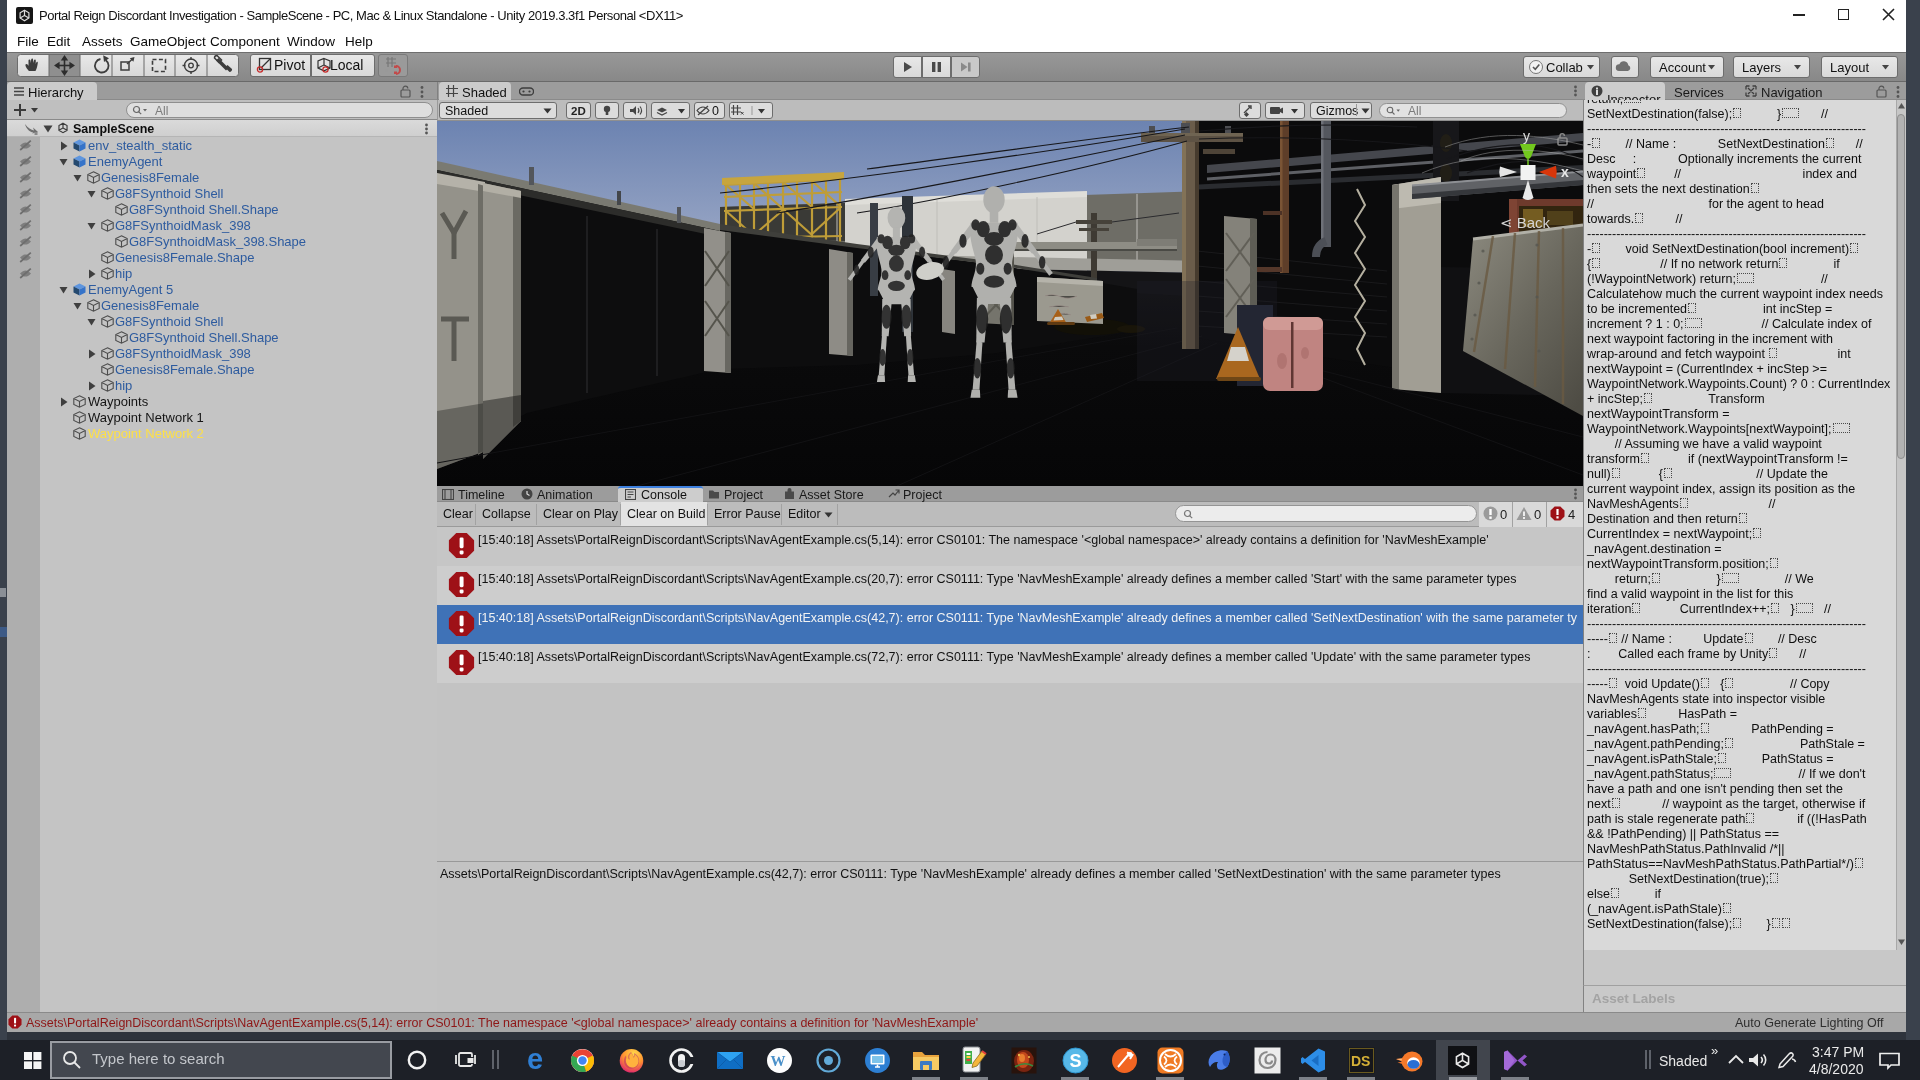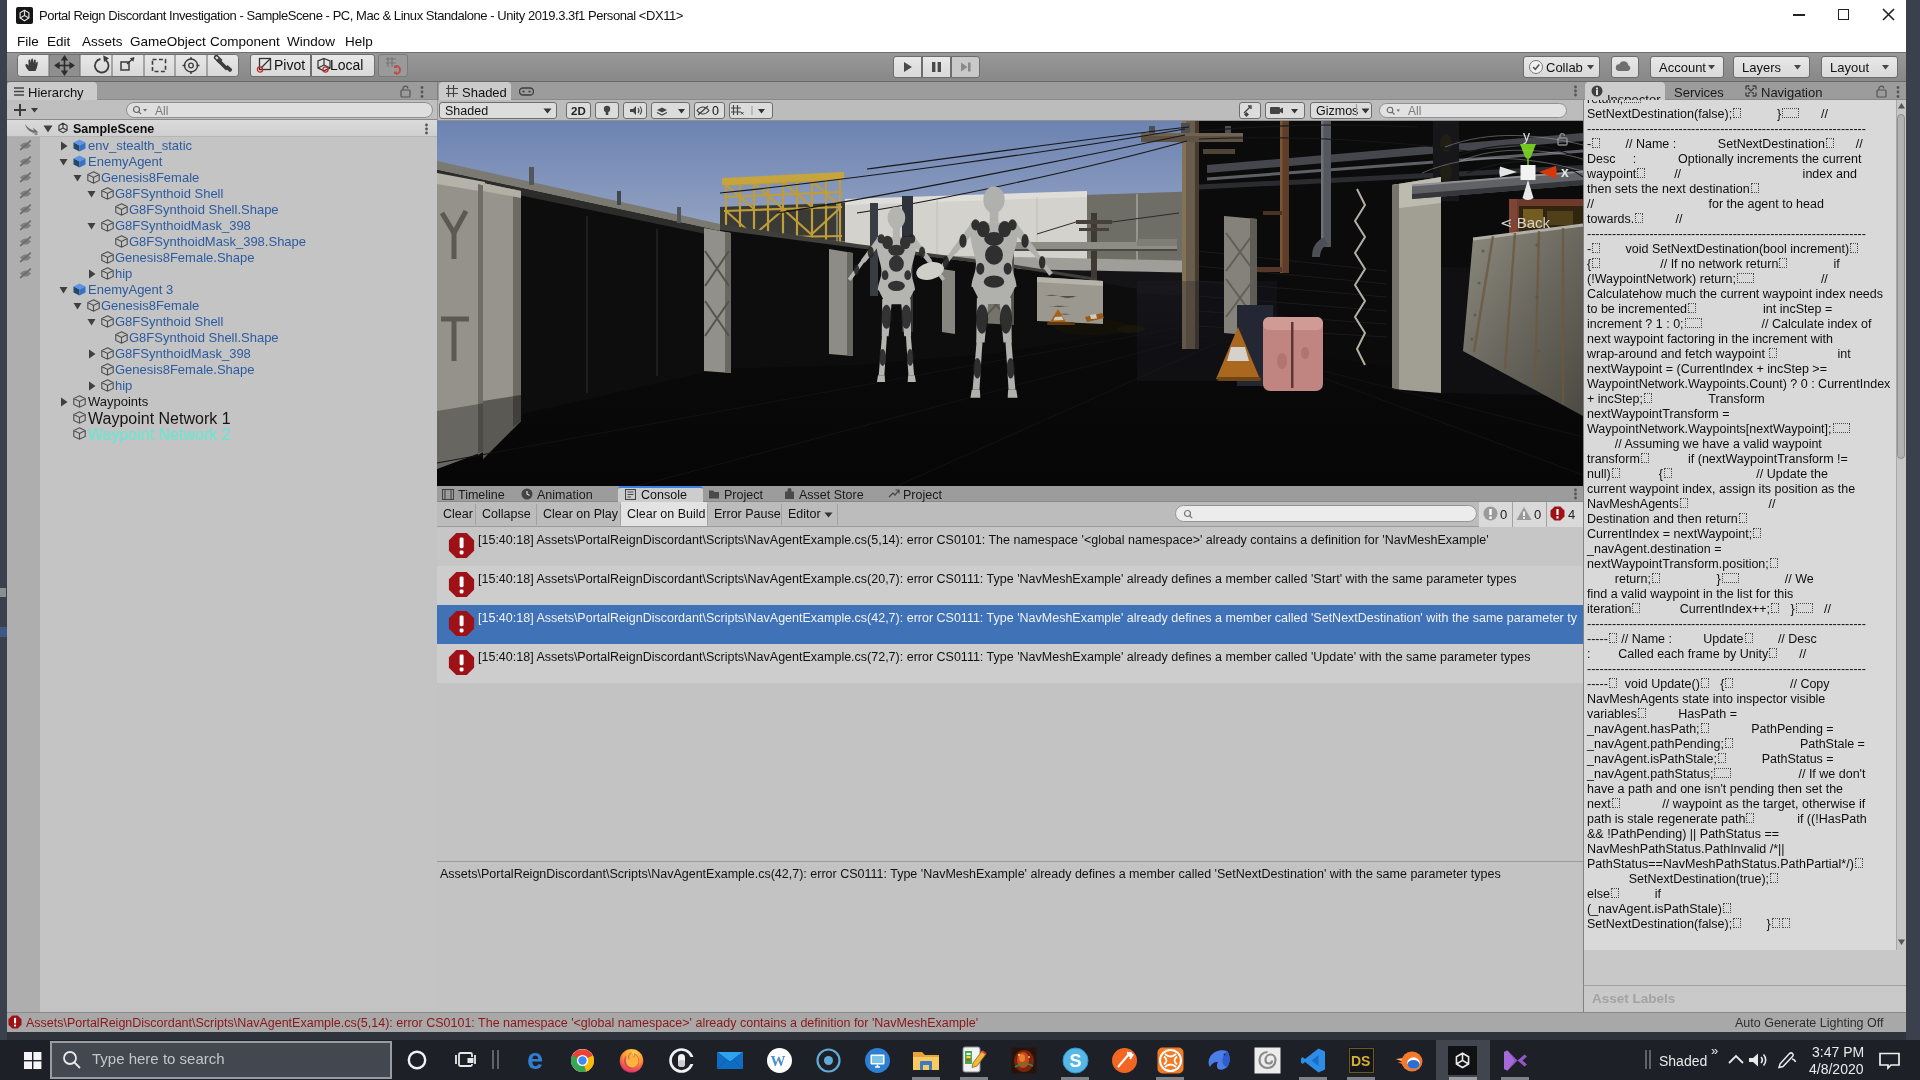--- a/index.html
+++ b/index.html
@@ -310,21 +310,21 @@
       </svg>
 <div class="a tx" style="left:115px; top:266px; font-size:13px; color:#2d5b9f;">hip</div>
 <svg class="a" style="left:59px; top:286px;" width="9" height="8">
         <path d="M0.5 1 8.5 1 4.5 7.5 Z" fill="#3f3f3f"></path>
       </svg>
 <svg class="a" style="left:73px; top:283px;" width="13" height="13" viewBox="0 0 13 13">
         <path d="M6.5 0.5 12.5 3.5 6.5 6.5 0.5 3.5 Z" fill="#5e95de"></path>
         <path d="M0.5 3.5 6.5 6.5 6.5 12.5 0.5 9.5 Z" fill="#24496f"></path>
         <path d="M12.5 3.5 6.5 6.5 6.5 12.5 12.5 9.5 Z" fill="#3573c9"></path>
       </svg>
-<div class="a tx" style="left:88px; top:282px; font-size:13px; color:#2d5b9f;">EnemyAgent 3</div>
+<div class="a tx" style="left:88px; top:282px; font-size:13px; color:#2d5b9f;">EnemyAgent 5</div>
 <svg class="a" style="left:73px; top:302px;" width="9" height="8">
         <path d="M0.5 1 8.5 1 4.5 7.5 Z" fill="#3f3f3f"></path>
       </svg>
 <svg class="a" style="left:87px; top:299px;" width="13" height="13" viewBox="0 0 13 13">
         <path d="M6.5 0.8 12.2 3.6 12.2 9.4 6.5 12.2 0.8 9.4 0.8 3.6 Z M0.8 3.6 6.5 6.4 12.2 3.6 M6.5 6.4 6.5 12.2" fill="none" stroke="#4c4c4c" stroke-width="1.1"></path>
       </svg>
 <div class="a tx" style="left:101px; top:298px; font-size:13px; color:#2d5b9f;">Genesis8Female</div>
 <svg class="a" style="left:87px; top:318px;" width="9" height="8">
         <path d="M0.5 1 8.5 1 4.5 7.5 Z" fill="#3f3f3f"></path>
       </svg>
@@ -357,25 +357,25 @@
 <svg class="a" style="left:60px; top:397px;" width="8" height="10">
         <path d="M1 0.5 7.5 5 1 9.5 Z" fill="#3f3f3f"></path>
       </svg>
 <svg class="a" style="left:73px; top:395px;" width="13" height="13" viewBox="0 0 13 13">
         <path d="M6.5 0.8 12.2 3.6 12.2 9.4 6.5 12.2 0.8 9.4 0.8 3.6 Z M0.8 3.6 6.5 6.4 12.2 3.6 M6.5 6.4 6.5 12.2" fill="none" stroke="#4c4c4c" stroke-width="1.1"></path>
       </svg>
 <div class="a tx" style="left:88px; top:394px; font-size:13px; color:#141414;">Waypoints</div>
 <svg class="a" style="left:73px; top:411px;" width="13" height="13" viewBox="0 0 13 13">
         <path d="M6.5 0.8 12.2 3.6 12.2 9.4 6.5 12.2 0.8 9.4 0.8 3.6 Z M0.8 3.6 6.5 6.4 12.2 3.6 M6.5 6.4 6.5 12.2" fill="none" stroke="#4c4c4c" stroke-width="1.1"></path>
       </svg>
-<div class="a tx" style="left:88px; top:410px; font-size:16px; color:#141414;">Waypoint Network 1</div>
+<div class="a tx" style="left:88px; top:410px; font-size:13px; color:#141414;">Waypoint Network 1</div>
 <svg class="a" style="left:73px; top:427px;" width="13" height="13" viewBox="0 0 13 13">
         <path d="M6.5 0.8 12.2 3.6 12.2 9.4 6.5 12.2 0.8 9.4 0.8 3.6 Z M0.8 3.6 6.5 6.4 12.2 3.6 M6.5 6.4 6.5 12.2" fill="none" stroke="#4c4c4c" stroke-width="1.1"></path>
       </svg>
-<div class="a tx" style="left:88px; top:426px; font-size:16px; color:#5eead4;">Waypoint Network 2</div>
+<div class="a tx" style="left:88px; top:426px; font-size:13px; color:#fde047;">Waypoint Network 2</div>
 </div>
 </div>
 
 <div id="scenebar">
 <div class="a" style="left:437px; top:82px; width:1146px; height:18px; background:#9c9c9c; border-bottom:1px solid #8a8a8a; border-left:1px solid #808080;"></div>
 <div class="a" style="left:439px; top:82px; width:72px; height:18px; background:#cbcbcb; border-radius:4px 4px 0 0;"></div>
 <svg class="a" style="left:446px; top:85px;" width="12" height="12">
       <path d="M2.5 0 L2.5 12 M7.5 0 L7.5 12 M0 3.5 L12 3.5 M0 8.5 L12 8.5" stroke="#444" stroke-width="1.2"></path>
     </svg>
 <div class="a tx" style="left:462px; top:85px; font-size:13px; color:#111;">Shaded</div>

